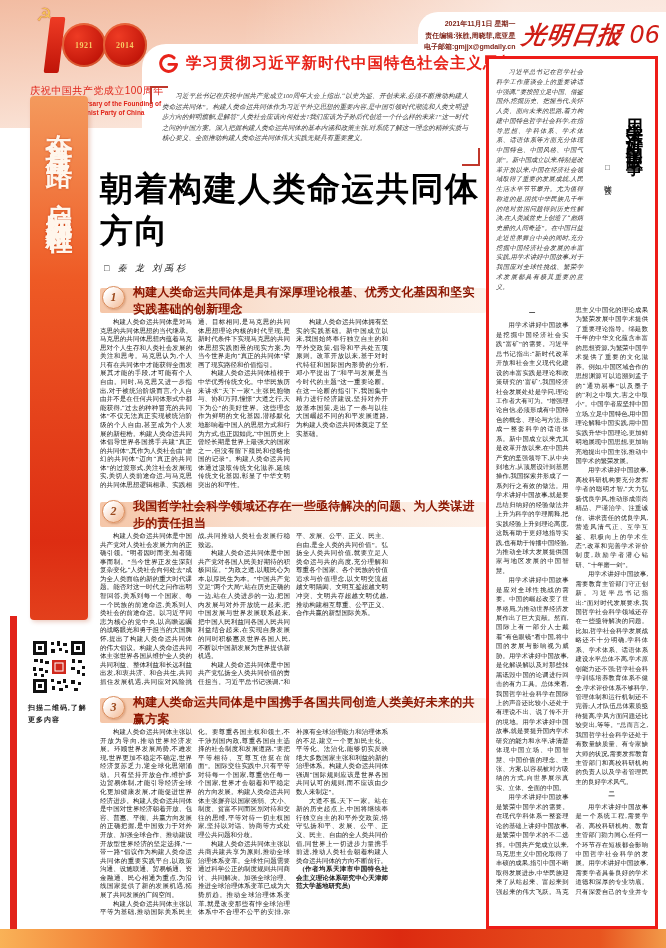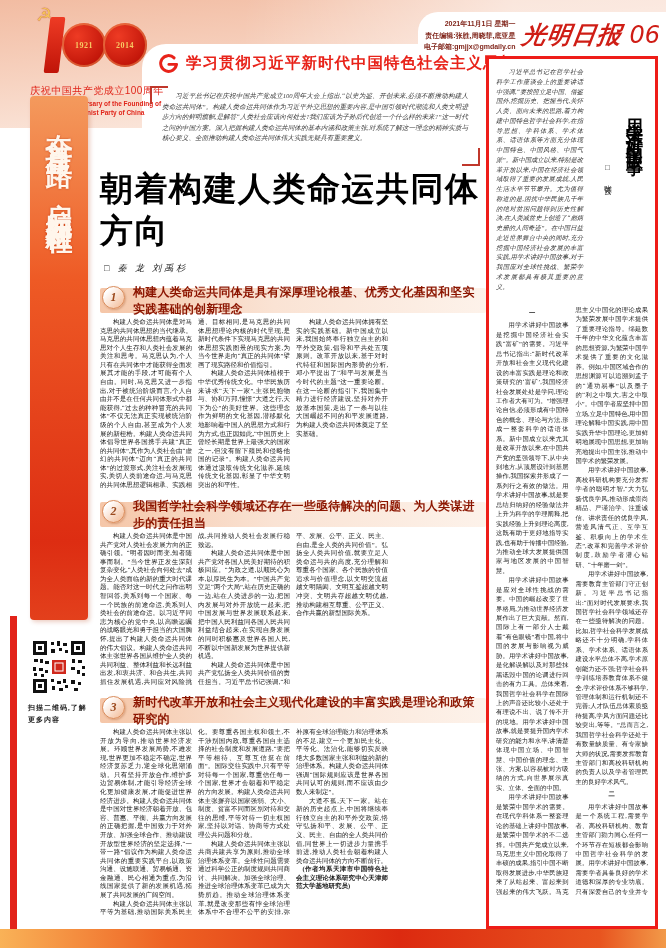--- a/index.html
+++ b/index.html
@@ -240,21 +240,21 @@
     <span class="sec-title">我国哲学社会科学领域还存在一些亟待解决的问题、为人类谋进步的责任担当</span>
   </div>
   <div class="sec-body body-2">
       <p>构建人类命运共同体是中国共产党对人类社会发展方向的正确引领。“明者因时而变,知者随事而制。”当今世界正发生深刻复杂变化,“人类社会向何处去”成为全人类面临的新的重大时代课题。能否对这一时代之问作出明智回答,关系到每一个国家、每一个民族的前途命运,关系到人类社会的前途命运。以习近平同志为核心的党中央,以高瞻远瞩的战略眼光和勇于担当的大国胸怀,提出了构建人类命运共同体的伟大倡议。构建人类命运共同体主张世界各国从维护全人类的共同利益、整体利益和长远利益出发,和衷共济、和合共生,共同抓住发展机遇,共同应对风险挑战,共同推动人类社会发展行稳致远。</p>
       <p>构建人类命运共同体是中国共产党对各国人民美好期待的积极回应。“为政之道,以顺民心为本,以厚民生为本。”中国共产党立足“两个大局”,站在历史正确的一边,站在人类进步的一边,把国内发展与对外开放统一起来,把中国发展与世界发展联系起来,把中国人民利益同各国人民共同利益结合起来,在实现自身发展的同时积极惠及世界各国人民,不断以中国新发展为世界提供新机遇。</p>
       <p>构建人类命运共同体是中国共产党弘扬全人类共同价值的责任担当。习近平总书记强调,“和平、发展、公平、正义、民主、自由,是全人类的共同价值”。弘扬全人类共同价值,就要立足人类命运与共的高度,充分理解和尊重各个国家、各个民族的价值追求与价值理念,以文明交流超越文明隔阂、文明互鉴超越文明冲突、文明共存超越文明优越,推动构建相互尊重、公平正义、合作共赢的新型国际关系。</p>
     </div>
 
   <div class="sec-head">
     <span class="sec-num">3</span>
-    <span class="sec-title">新时代改革开放和社会主义现代化建设的丰富实践是理论和政策研究的</span>
+    <span class="sec-title">构建人类命运共同体是中国携手各国共同创造人类美好未来的共赢方案</span>
   </div>
   <div class="sec-body body-3">
       <p>构建人类命运共同体主张以开放为导向,推动世界经济发展。环顾世界发展局势,不难发现,世界更加不稳定不确定,世界经济复苏乏力,逆全球化思潮涌动。只有坚持开放合作,维护多边贸易体制,才能引导经济全球化更加健康发展,才能促进世界经济进步。构建人类命运共同体是中国对世界经济朝着开放、包容、普惠、平衡、共赢方向发展的正确把握,是中国致力于对外开放、加强全球合作、推动建设开放型世界经济的坚定选择,“一带一路”倡议作为构建人类命运共同体的重要实践平台,以政策沟通、设施联通、贸易畅通、资金融通、民心相通为重点,为沿线国家提供了新的发展机遇,拓展了共同发展的广阔空间。</p>
       <p>构建人类命运共同体主张以平等为基础,推动国际关系民主化。要尊重各国主权和领土,不干涉别国内政,尊重各国自主选择的社会制度和发展道路,“要把平等相待、互尊互信挺在前面”。国际交往实践中,只有平等对待每一个国家,尊重信任每一个国家,世界才会朝着和平稳定的方向发展。构建人类命运共同体主张摒弃以国家强弱、大小、制度、贫富不同而区别对待和交往的思维,平等对待一切主权国家,坚持以对话、协商等方式处理公共问题和分歧。</p>
       <p>构建人类命运共同体主张以共商共建共享为原则,推动全球治理体系变革。全球性问题需要通过科学公正的制度规则共同商讨、共同解决。加强全球治理、推进全球治理体系变革已成为大势所趋。推动全球治理体系变革,就是改变那些有悖全球治理体系中不合理不公平的安排,弥补原有全球治理能力和治理体系的不足,建立一个更加民主化、平等化、法治化,能够切实反映绝大多数国家主张和利益的新的治理体系。构建人类命运共同体强调“国际规则应该是世界各国共同认可的规则,而不应该由少数人来制定”。</p>
       <p>大道不孤,天下一家。站在新的历史起点上,中国将继续奉行独立自主的和平外交政策,恪守弘扬和平、发展、公平、正义、民主、自由的全人类共同价值,同世界上一切进步力量携手前进,推动人类社会朝着构建人类命运共同体的方向不断前行。</p>
       <p class="endnote">(作者均系天津市中国特色社会主义理论体系研究中心天津师范大学基地研究员)</p>
     </div>
 </div>
 

